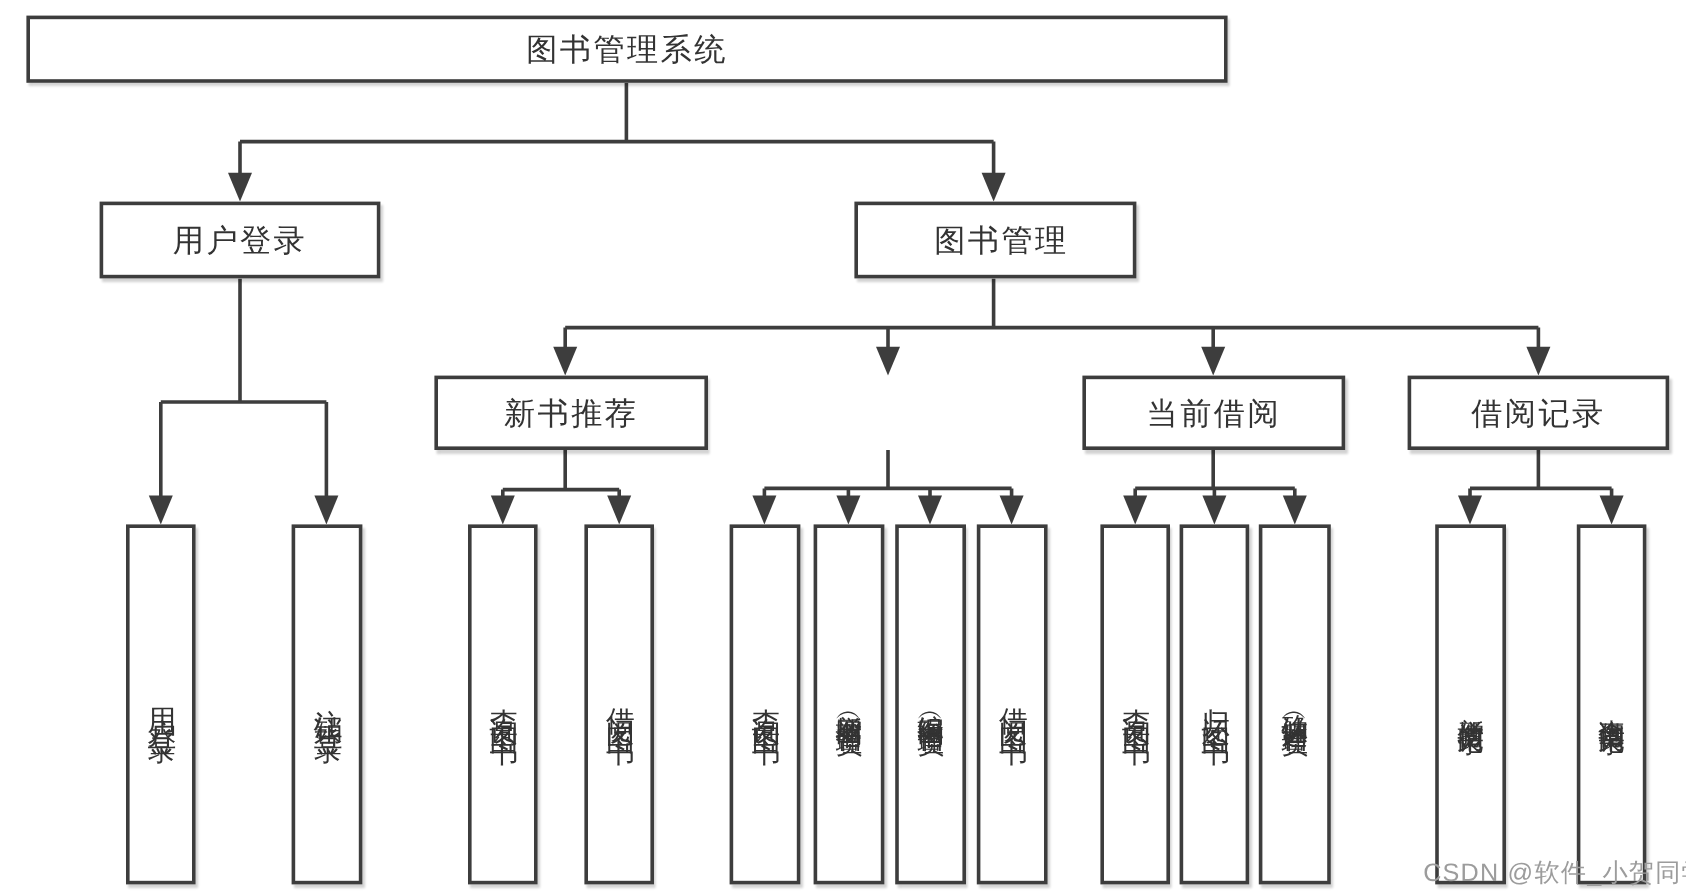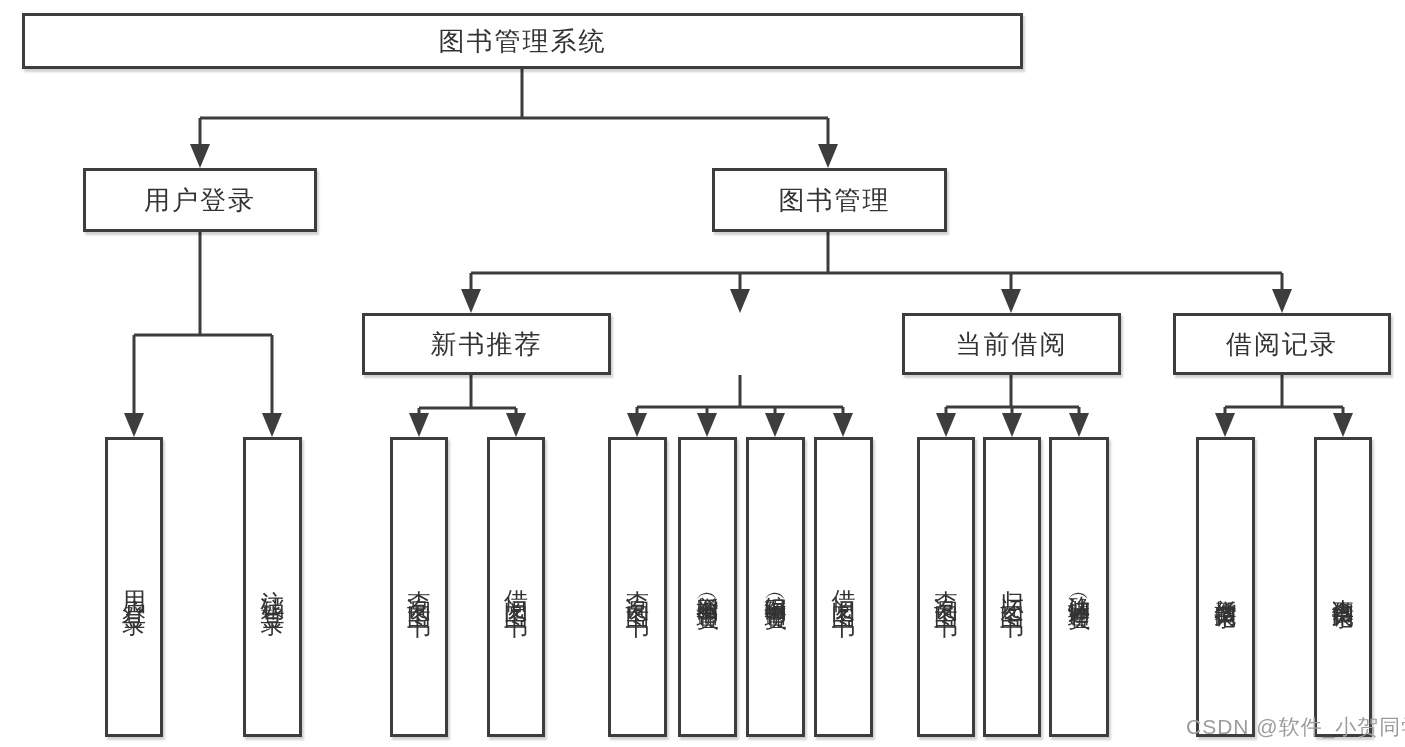--- a/index.html
+++ b/index.html
@@ -36,21 +36,21 @@
     line-height:1;
   }
   .vlabel.tight{
     font-size:22px;
     letter-spacing:2px;
   }
   
   .n-root          {left:22px;  top:13px;  width:1001px; height:56px;}
   .n-user-login    {left:83px;  top:168px; width:234px;  height:64px;}
   .n-book-mgmt     {left:712px; top:168px; width:235px;  height:64px;padding-left:10px;}
-  .n-new-books     {left:362px; top:313px; width:249px;  height:62px;}
+  .n-new-books     {left:362px; top:313px; width:228px;  height:62px;}
   .n-book-borrow   {left:632px; top:313px; width:216px;  height:62px;}
   .n-current-borrow{left:902px; top:313px; width:219px;  height:62px;}
   .n-borrow-records{left:1173px;top:313px; width:218px;  height:62px;}
   .leaf{top:437px;height:300px;}
   .n-leaf-user-login{left:105px; width:58px;}
   .n-leaf-logout    {left:243px; width:59px;}
   .n-leaf-nb-query  {left:390px; width:58px;}
   .n-leaf-nb-borrow {left:487px; width:58px;}
   .n-leaf-bb-query  {left:608px; width:59px;}
   .n-leaf-bb-add    {left:678px; width:59px;}

